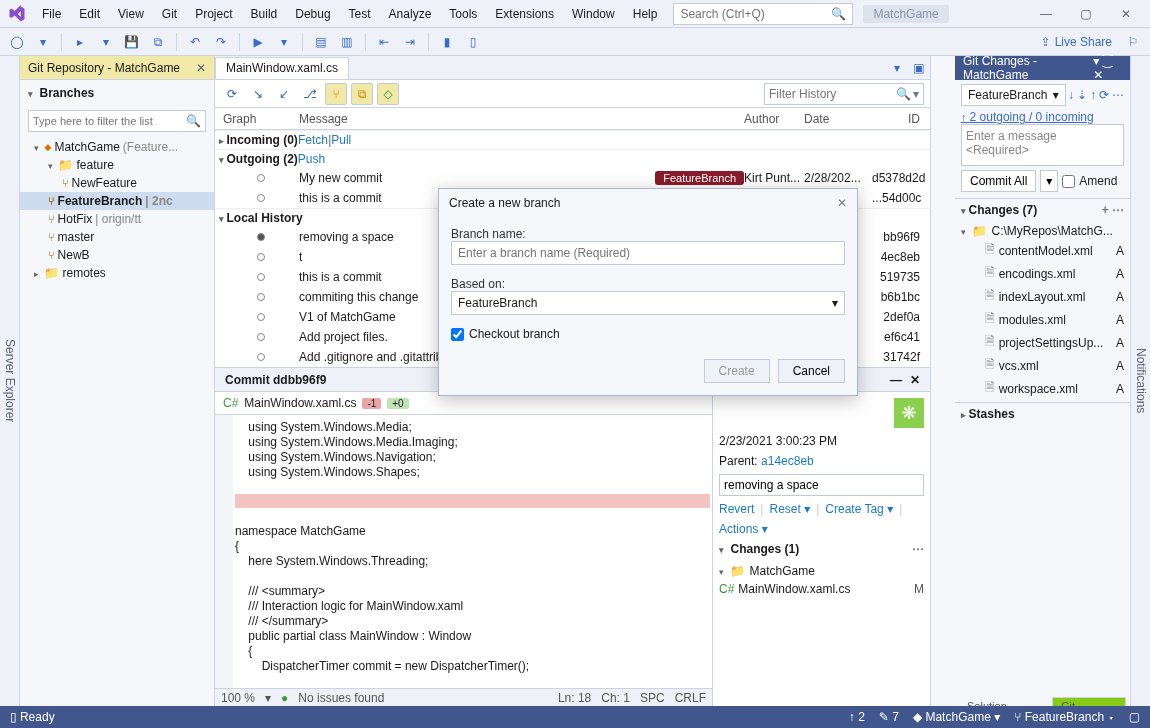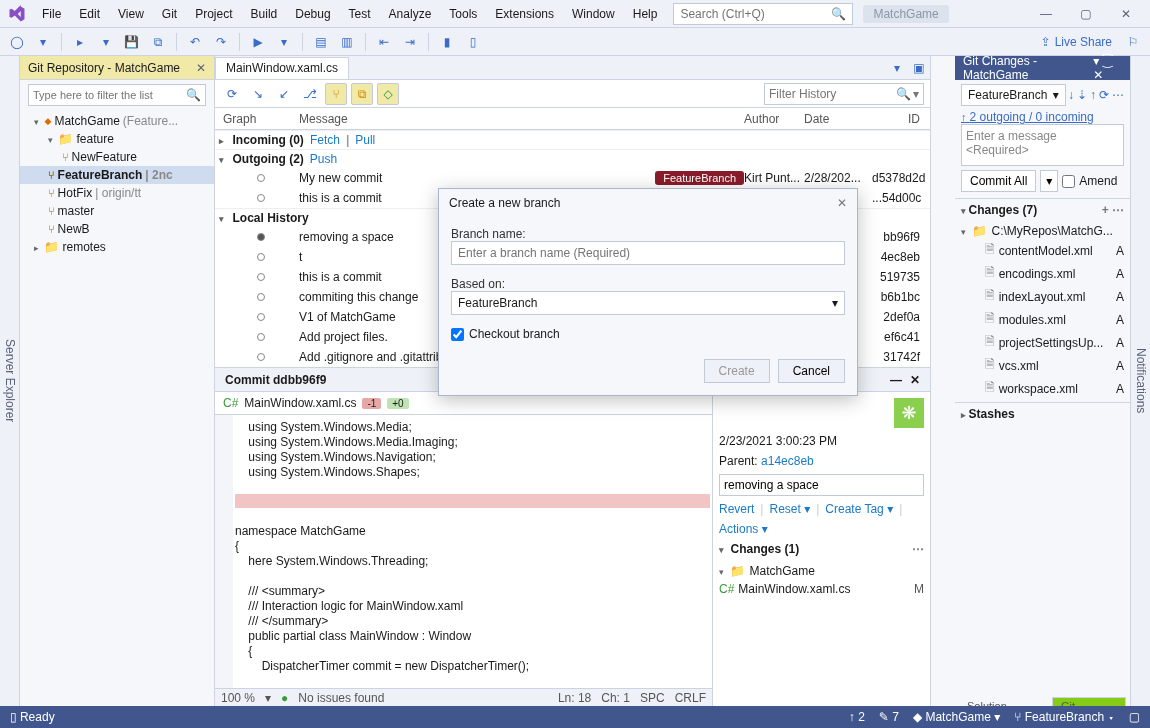--- a/index.html
+++ b/index.html
@@ -63,21 +63,21 @@
 .hist-toolbar .tb-btn { border: 1px solid transparent; }
 .hist-toolbar .tb-btn.active { border: 1px solid #c2cad8; background: #f0e9a8; }
 .hist-filter { margin-left: auto; width: 160px; height: 22px; border: 1px solid #c2cad8; display: flex; align-items: center; padding: 0 4px; background: #fff; }
 .hist-filter input { border: none; outline: none; width: 100%; font-size: 12px; }
 .hist-cols { display: flex; height: 22px; align-items: center; border-bottom: 1px solid #cdd4e0; color: #555; padding: 0 4px; }
 .col-graph { width: 80px; padding-left: 4px; }
 .col-msg { flex: 1; }
 .col-auth { width: 60px; }
 .col-date { width: 68px; }
 .col-id { width: 54px; text-align: right; padding-right: 6px; }
-.hist-section { padding: 2px 4px; font-weight: bold; display: flex; align-items: center; gap: 6px; border-top: 1px solid #eee; }
+.hist-section { padding: 2px 4px; font-weight: bold; display: flex; align-items: center; border-top: 1px solid #eee; }
 .hist-section .link { font-weight: normal; color: #1b7ac7; }
 .hist-row { display: flex; align-items: center; padding: 2px 4px; height: 20px; }
 .hist-row .col-graph { display: flex; justify-content: center; }
 .commit-node { width: 8px; height: 8px; border: 1px solid #888; border-radius: 50%; background: #fff; position: relative; }
 .commit-node.filled { background: #555; }
 .branch-badge { background: #8a1c2b; color: #fff; border-radius: 3px; padding: 1px 8px; font-size: 11px; margin-left: auto; }
 
 
 .commit-detail-tab { height: 24px; background: #eef1f7; border-bottom: 1px solid #cdd4e0; display: flex; align-items: center; padding: 0 10px; font-size: 13px; font-weight: 600; }
 .commit-detail-tab .spacer { flex: 1; }
@@ -210,20 +210,24 @@
 <div class="side-strip right">
   <div class="side-tab">Notifications</div>
 </div>
 
 <div class="main-area">
 
   <div class="repo-panel">
     <div class="panel-tab">
       <span>Git Repository - MatchGame</span>
       <span class="close">✕</span>
+    </div>
+    <div class="tree-head">
+      <span class="caret"></span>
+        <span>Branches</span>
     </div>
     <div class="filter-box">
       <input placeholder="Type here to filter the list" style="">
       <span>🔍</span>
     </div>
     <div class="tree" id="branch-tree">
         <div class="tree-node indent-1">
           <span class="caret"></span>
           <span class="diamond-ico">◆</span>
           <span>MatchGame</span>

